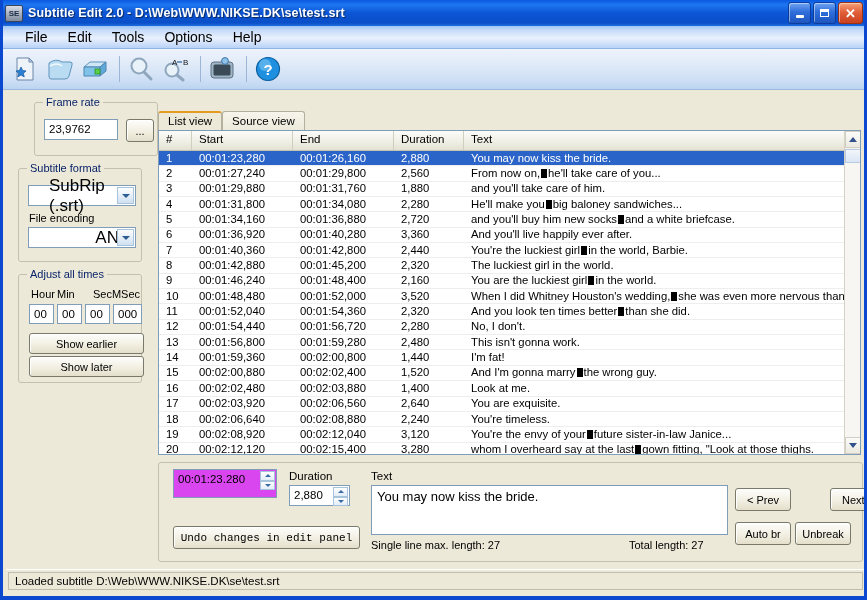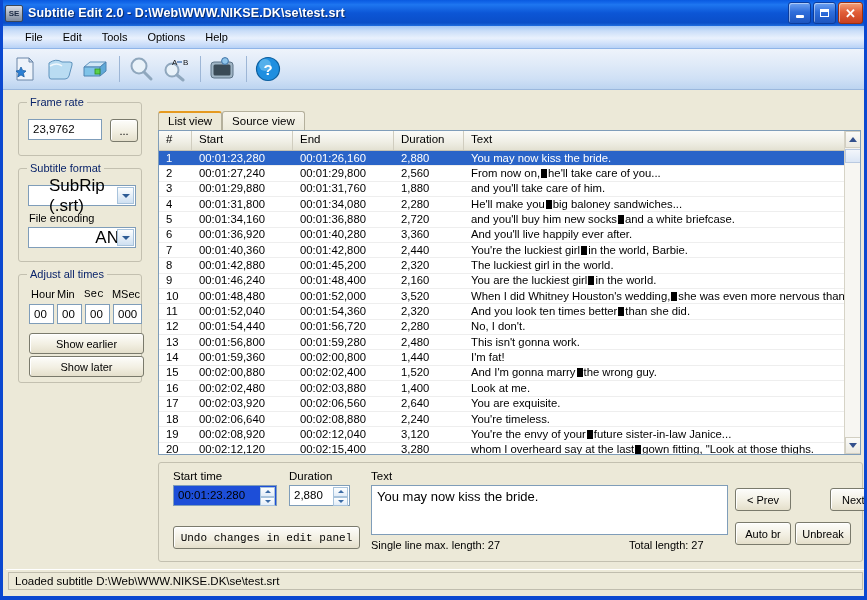--- a/index.html
+++ b/index.html
@@ -39,21 +39,21 @@
   }
   .tb-btn.close{background:linear-gradient(to bottom,#f3a27a,#e2603a 45%,#c8401f);border-color:#9b2f10;width:23px;}
   .glyph-min{width:8px;height:3px;background:#fff;margin-top:7px;border-radius:1px;}
   .glyph-max{width:9px;height:8px;border:1px solid #fff;border-top-width:3px;box-sizing:border-box;}
   .glyph-close{color:#fff;font-size:13px;font-weight:bold;line-height:1;font-family:"Liberation Sans",sans-serif;}
   
   .menubar{
     height:22px;background:linear-gradient(to bottom,#9fc4f5 0%,#c9ddf8 22%,#e9f1fd 55%,#cfe0fa 80%,#b8d2f6 100%);
     display:flex;align-items:center;padding-left:12px;border-bottom:1px solid #8fb4e8;
   }
-  .menu-item{font-size:11px;color:#000;padding:2px 10px;cursor:default;}
+  .menu-item{font-size:14px;color:#000;padding:2px 10px;cursor:default;}
   
   .toolbar{
     height:40px;background:linear-gradient(to bottom,#eef3fb 0%,#dfeaf8 40%,#cfe0f5 75%,#bcd4f0 100%);
     display:flex;align-items:center;padding-left:6px;border-bottom:1px solid #9bb8dd;
   }
   .tbtn{width:32px;height:32px;margin-right:3px;display:flex;align-items:center;justify-content:center;position:relative;}
   .tsep{width:1px;height:26px;background:#9db6d6;margin:0 5px;}
   
   .leftpanel{position:absolute;left:3px;top:94px;width:146px;height:470px;}
   .gbox{position:absolute;border:1px solid #c3c0b0;border-radius:3px;background:transparent;}
@@ -232,21 +232,21 @@
       <svg width="28" height="28" viewBox="0 0 28 28">
         <circle cx="14" cy="14" r="11.5" fill="#1f8fe0" stroke="#0d5f9e" stroke-width="1.2"></circle>
         <circle cx="11" cy="10" r="6" fill="#79c7f2" opacity=".6"></circle>
         <text x="14" y="20" font-size="15" font-weight="bold" text-anchor="middle" font-family="Liberation Sans, sans-serif" fill="#fff">?</text>
       </svg>
     </div>
   </div>
 
   <div class="leftpanel">
 
-    <div class="gbox" style="left:12px;top:8px;width:122px;height:52px;">
+    <div class="gbox" style="left:28px;top:8px;width:122px;height:52px;">
       <div class="gbox-title">Frame rate</div>
       <div class="txtin" style="position:absolute;left:9px;top:16px;width:74px;height:21px;line-height:15px;">23,9762</div>
       <div class="btnsm" style="position:absolute;left:91px;top:16px;width:26px;height:21px;display:flex;align-items:center;justify-content:center;">...</div>
     </div>
 
     <div class="gbox" style="left:12px;top:74px;width:122px;height:92px;">
       <div class="gbox-title">Subtitle format</div>
       <div class="combo" style="position:absolute;left:9px;top:16px;width:108px;">
         <span class="cval">SubRip (.srt)</span>
         <span class="carrow">
@@ -260,21 +260,21 @@
             <i class="chev"></i>
           </span>
       </div>
     </div>
 
     <div class="gbox" style="left:12px;top:180px;width:122px;height:107px;">
       <div class="gbox-title">Adjust all times</div>
 
       <div class="smalllbl" style="position:absolute;left:10px;top:13px;width:28px;text-align:center;">Hour</div>
       <div class="smalllbl" style="position:absolute;left:38px;top:13px;width:28px;text-align:left;">Min</div>
-      <div class="smalllbl" style="position:absolute;left:65px;top:13px;width:28px;text-align:left;font-family:Liberation Mono, monospace;">Sec</div>
+      <div class="smalllbl" style="position:absolute;left:65px;top:13px;width:28px;text-align:right;">Sec</div>
       <div class="smalllbl" style="position:absolute;left:92px;top:13px;width:30px;text-align:center;">MSec</div>
 
       <div class="txtin" style="position:absolute;left:10px;top:29px;width:25px;height:20px;line-height:14px;">00</div>
       <div class="txtin" style="position:absolute;left:38px;top:29px;width:25px;height:20px;line-height:14px;">00</div>
       <div class="txtin" style="position:absolute;left:66px;top:29px;width:25px;height:20px;line-height:14px;">00</div>
       <div class="txtin" style="position:absolute;left:94px;top:29px;width:29px;height:20px;line-height:14px;">000</div>
 
       <div class="btnsm" style="position:absolute;left:10px;top:58px;width:113px;height:19px;display:flex;align-items:center;justify-content:center;">Show earlier</div>
       <div class="btnsm" style="position:absolute;left:10px;top:81px;width:113px;height:19px;display:flex;align-items:center;justify-content:center;">Show later</div>
     </div>
@@ -444,21 +444,21 @@
       <div class="sthumb"></div>
       <div class="sbtn" style="position:absolute;bottom:0;left:0;">
           <i class="sarrow-dn"></i>
         </div>
     </div>
   </div>
 
   <div class="editpanel">
 
     <div class="lbl" style="position:absolute;left:14px;top:7px;">Start time</div>
-    <div style="position:absolute;left:14px;top:22px;width:104px;height:21px;border:1px solid #7f9db9;background:#1d4ed8;box-sizing:border-box;">
+    <div style="position:absolute;left:14px;top:6px;width:104px;height:29px;border:1px solid #7f9db9;background:#d946ef;box-sizing:border-box;">
       <span style="font-size:11.5px;position:absolute;left:4px;top:3px;">00:01:23.280</span>
       <span class="spin">
         <div>
             <i class="sp-up"></i>
           </div>
         <div>
             <i class="sp-dn"></i>
           </div>
       </span>
     </div>

